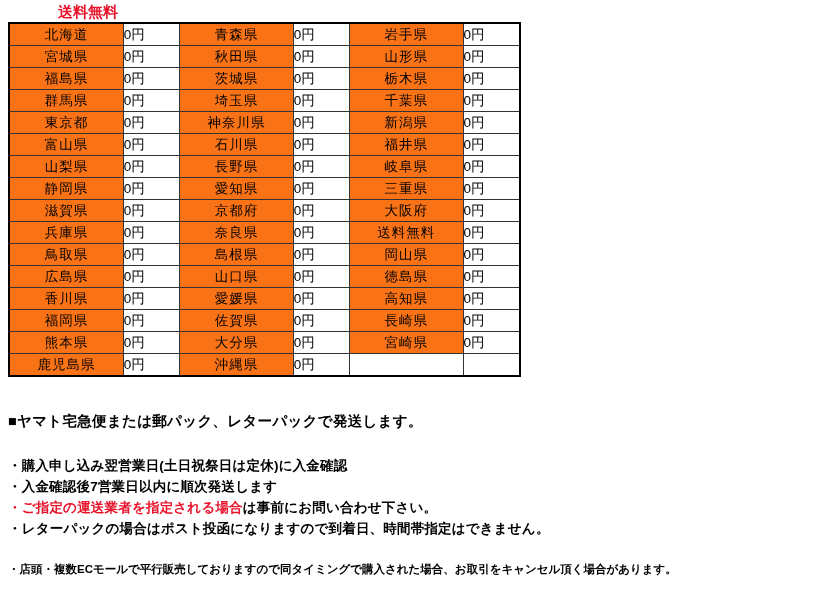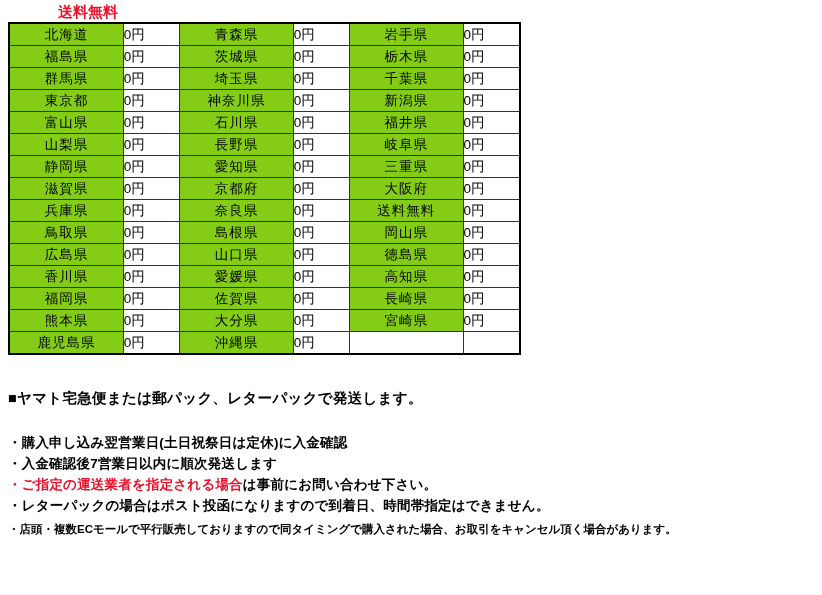--- a/index.html
+++ b/index.html
@@ -40,37 +40,37 @@
   }
   table.shipping-table td {
     border: 1px solid #333333;
     height: 21px;
     font-size: 13.5px;
     padding: 0;
     vertical-align: middle;
   }
   td.pref {
     text-align: center;
-    background: #84cc16;
+    background: #f97316;
     width: 88px;
     letter-spacing: 1px;
   }
   td.fee {
     text-align: left;
     background: #ffffff;
     width: 43px;
     font-size: 13px;
   }
   td.empty {
     background: #ffffff;
   }
   .notes {
     position: absolute;
     left: 8px;
-    top: 389px;
+    top: 412px;
     width: 810px;
   }
   .note-main {
     font-size: 14.5px;
     font-weight: bold;
     margin-bottom: 24px;
     letter-spacing: 0.3px;
   }
   .bullets {
     font-size: 13.5px;
@@ -80,40 +80,48 @@
   }
   .bullets .b {
     white-space: nowrap;
   }
   .bullets .red {
     color: #e8132b;
   }
   .bullet-small {
     font-size: 11.5px;
     font-weight: bold;
-    margin-top: 3px;
+    margin-top: 20px;
     letter-spacing: 0px;
     white-space: nowrap;
   }
 </style>
 </head>
 <body>
 
 <div class="page">
 
   <div class="heading-free-shipping">送料無料</div>
 
   <table class="shipping-table">
     <tbody>
       <tr>
         <td class="pref">北海道</td>
         <td class="fee">0円</td>
         <td class="pref">青森県</td>
         <td class="fee">0円</td>
         <td class="pref">岩手県</td>
+        <td class="fee">0円</td>
+      </tr>
+      <tr>
+        <td class="pref">宮城県</td>
+        <td class="fee">0円</td>
+        <td class="pref">秋田県</td>
+        <td class="fee">0円</td>
+        <td class="pref">山形県</td>
         <td class="fee">0円</td>
       </tr>
       <tr>
         <td class="pref">福島県</td>
         <td class="fee">0円</td>
         <td class="pref">茨城県</td>
         <td class="fee">0円</td>
         <td class="pref">栃木県</td>
         <td class="fee">0円</td>
       </tr>

